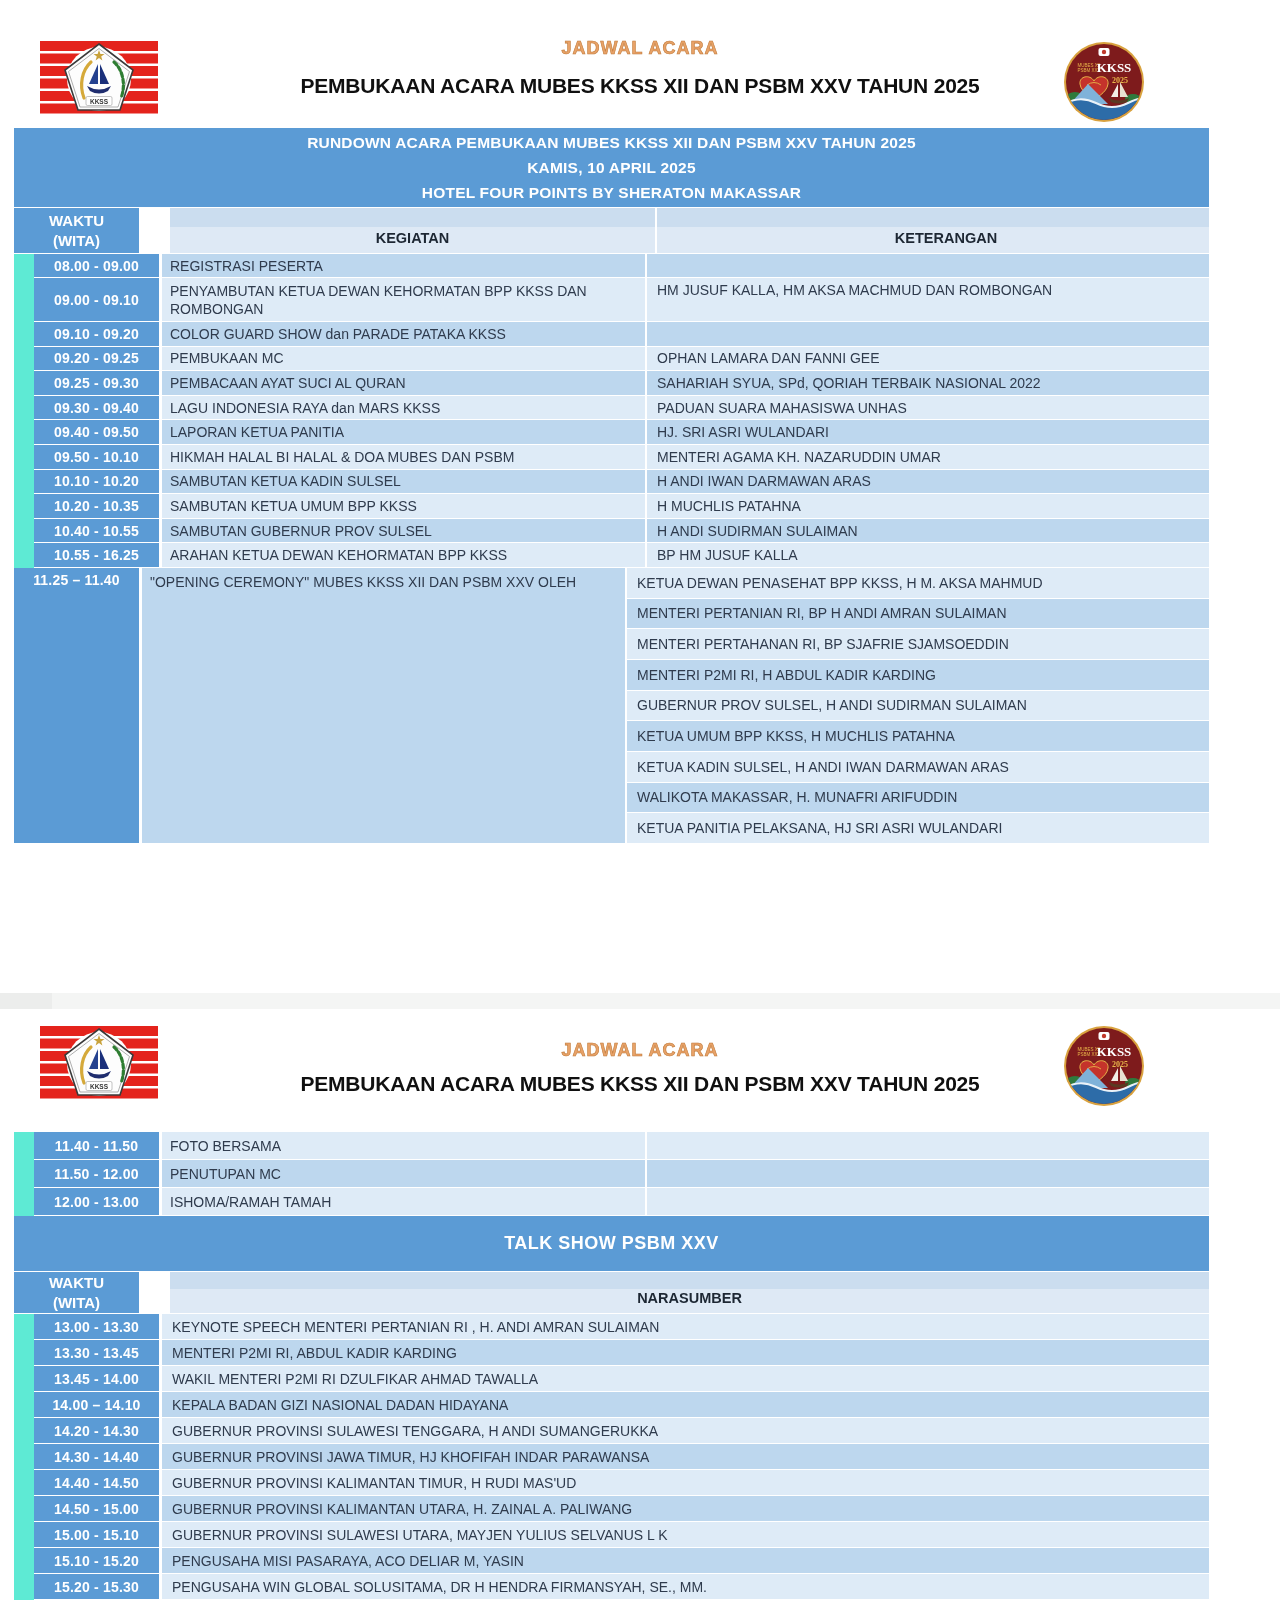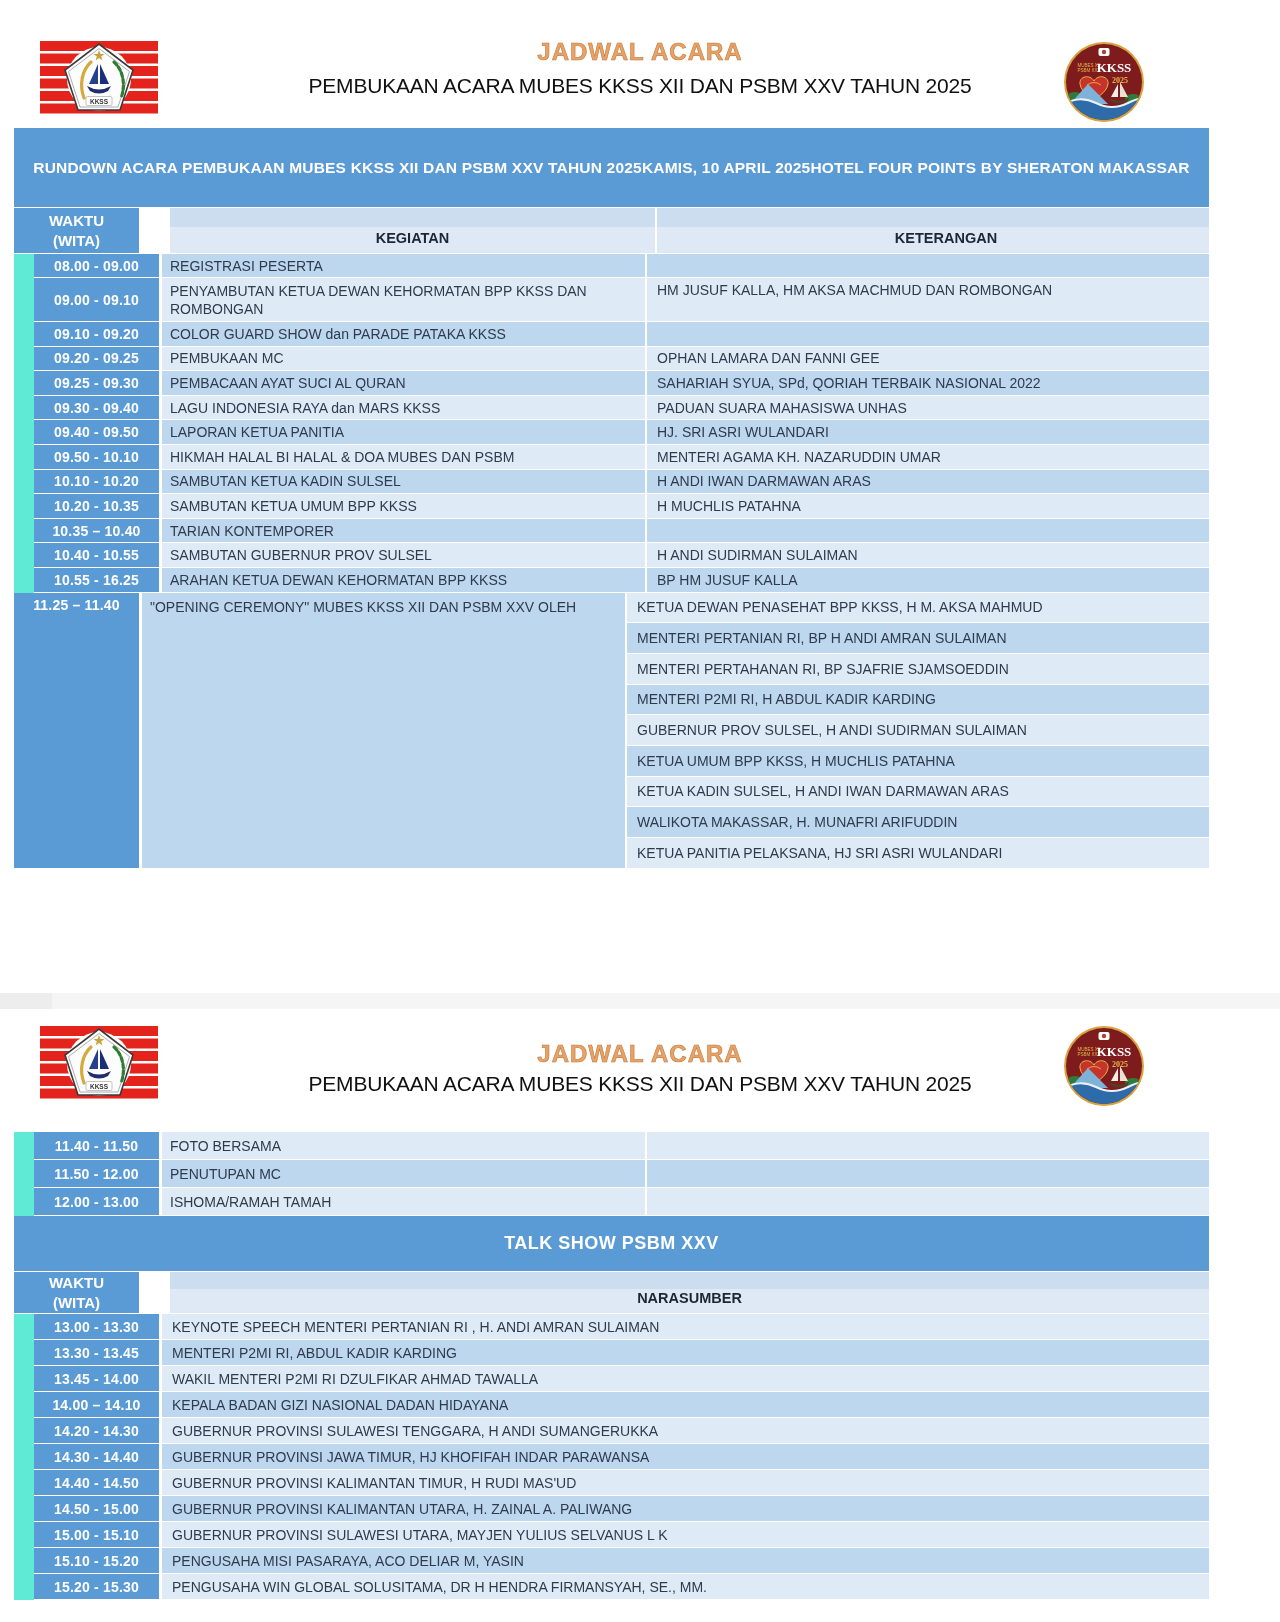--- a/index.html
+++ b/index.html
@@ -9,34 +9,34 @@
     -webkit-font-smoothing:antialiased;
   }
   .canvas{position:absolute;inset:0;background:#fff;}
 
   
   .page-header{position:absolute;left:0;width:100%;height:96px;}
   .ph-logo{position:absolute;left:38px;top:2px;}
   .ph-badge{position:absolute;left:1062px;top:2px;}
   .ph-jadwal{
     position:absolute;top:0;width:100%;text-align:center;
-    font-size:24px;font-weight:bold;letter-spacing:1px;
+    font-size:18px;font-weight:bold;letter-spacing:1px;
     color:var(--title-orange,#E8A268);
     -webkit-text-stroke:0.6px #c07a38;
   }
   .ph-title{
     position:absolute;top:36px;width:100%;text-align:center;
-    font-size:21px;font-weight:normal;color:#101010;letter-spacing:-0.2px;
+    font-size:21px;font-weight:bold;color:#101010;letter-spacing:-0.2px;
   }
 
   
   .tbl{position:absolute;left:14px;width:1195px;}
   .tbl-title{
     height:80px;background:var(--accent-blue,#5B9BD5);
-    display:flex;flex-direction:row;justify-content:center;align-items:center;
+    display:flex;flex-direction:column;justify-content:center;align-items:center;
     color:#fff;font-weight:bold;font-size:15.5px;line-height:25px;letter-spacing:0.2px;
     border-bottom:1.5px solid #fff;box-sizing:border-box;
   }
   .hdr{display:flex;height:46px;border-bottom:1.5px solid #fff;box-sizing:border-box;gap:28px;}
   .hdr2{height:42px;}
   .hdr-time{
     width:128px;flex:0 0 128px;background:var(--accent-blue,#5B9BD5);
     color:#fff;font-weight:bold;font-size:15px;line-height:20px;
     display:flex;flex-direction:column;justify-content:center;align-items:center;
     border-right:3px solid #fff;box-sizing:border-box;
@@ -239,25 +239,20 @@
           <div class="cell keg">SAMBUTAN KETUA KADIN SULSEL</div>
           <div class="cell ket">H ANDI IWAN DARMAWAN ARAS</div>
         </div>
 
         <div class="row">
           <div class="cell time">10.20 - 10.35</div>
           <div class="cell keg">SAMBUTAN KETUA UMUM BPP KKSS</div>
           <div class="cell ket">H MUCHLIS PATAHNA</div>
         </div>
 
-        <div class="row">
-          <div class="cell time">10.35 – 10.40</div>
-          <div class="cell keg">TARIAN KONTEMPORER</div>
-          <div class="cell ket"></div>
-        </div>
 
         <div class="row">
           <div class="cell time">10.40 - 10.55</div>
           <div class="cell keg">SAMBUTAN GUBERNUR PROV SULSEL</div>
           <div class="cell ket">H ANDI SUDIRMAN SULAIMAN</div>
         </div>
 
         <div class="row">
           <div class="cell time">10.55 - 16.25</div>
           <div class="cell keg">ARAHAN KETUA DEWAN KEHORMATAN BPP KKSS</div>

